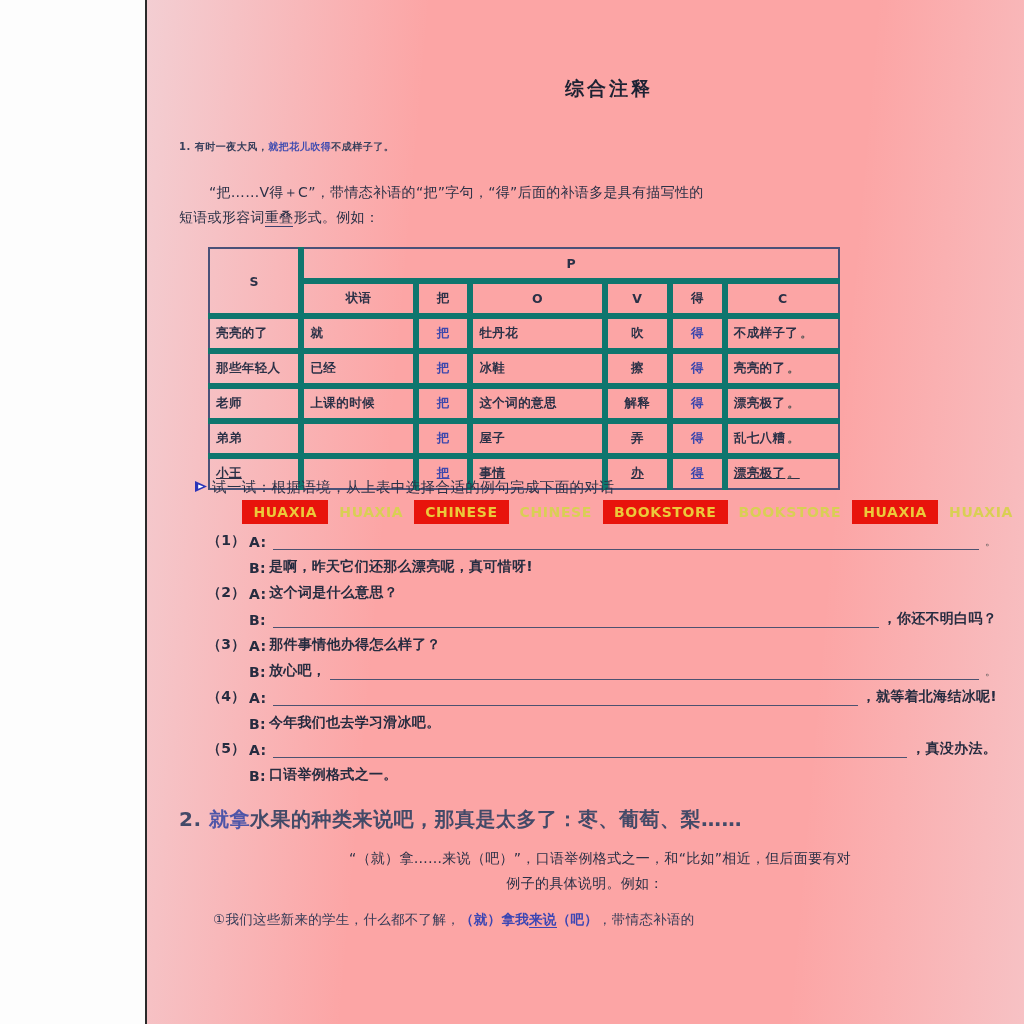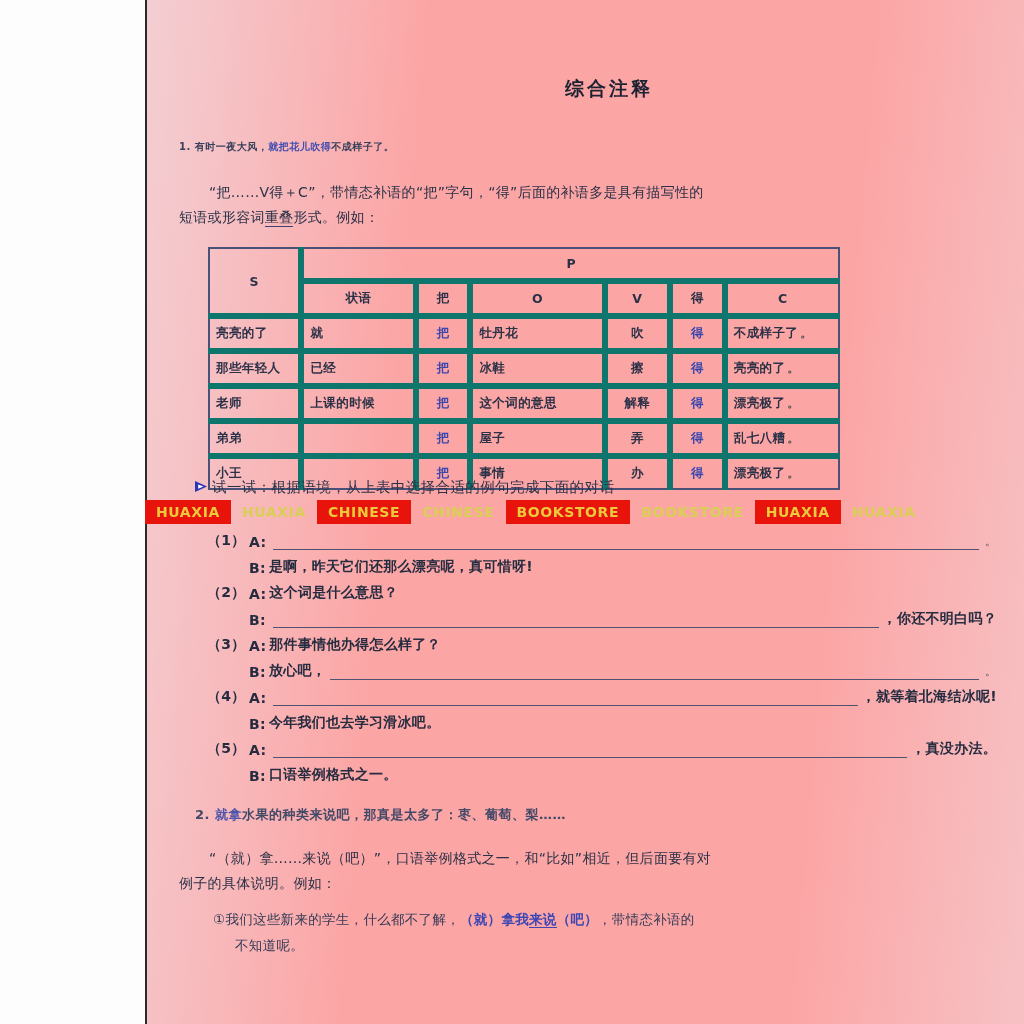--- a/index.html
+++ b/index.html
@@ -68,21 +68,21 @@
   table.grammar td,table.grammar th{
     border:6px solid #0f766e;
     padding:0 6px;
     height:29px;
     font-weight:600;
     letter-spacing:.4px;
   }
   table.grammar .outer-l{border-left:2px solid #4a5178;}
   table.grammar .outer-r{border-right:2px solid #4a5178;}
   table.grammar tr.top td{border-top:2px solid #4a5178;}
-  table.grammar tr.last td{border-bottom:2px solid #4a5178;}
+  table.grammar tr.last td{border-bottom:2px solid #4a5178;text-decoration:underline;}
   .c-center{text-align:center;}
   .c-left{text-align:left;}
   .blue{color:#3c47ad;}
   .hdr{height:31px;}
   .pcell{height:28px;}
 
   
   .tryrow{
     position:absolute;left:46px;top:478px;
     font-size:14.5px;font-weight:400;letter-spacing:.4px;
@@ -108,45 +108,45 @@
     height:17px;margin:0 4px;
   }
   .dl .post{flex:0 0 auto;font-weight:600;}
   .dl .free{flex:0 0 auto;font-weight:600;}
   .dl.indent .num{visibility:hidden;}
   .tailmark{font-size:12px;color:#555;margin-left:2px;}
 
   
   .item-head2{
     position:absolute;left:32px;top:806px;
-    font-size:13px;font-weight:600;letter-spacing:.5px;color:#434a68;
+    font-size:20px;font-weight:600;letter-spacing:.5px;color:#434a68;
     white-space:nowrap;
-    margin-left:16px;
   }
   .item-head2 .ink{color:#4d55a8;}
   .note2{
     position:absolute;left:32px;top:846px;width:812px;
-    font-size:14px;line-height:25px;letter-spacing:.3px;color:#2b3147;
+    font-size:14px;line-height:25px;letter-spacing:.3px;color:#2b3147;text-align:center;
   }
   .ex1{
     position:absolute;left:66px;top:906px;width:790px;
     font-size:13.5px;line-height:26px;letter-spacing:.3px;color:#343b57;
   }
   .ex1 .ink{color:#3b46b4;font-weight:600;}
   .ex1 .inku{color:#3b46b4;font-weight:600;border-bottom:1.3px solid #3b46b4;}
   .ex1 .l2{display:block;margin-left:22px;}
 
   
   #wm{
     position:absolute;left:145px;top:500px;
     width:879px;height:24px;
     display:flex;align-items:center;
     overflow:hidden;
     pointer-events:none;
     white-space:nowrap;
+    justify-content:flex-end;
   }
   #wm .chip{
     font-family:"DejaVu Sans","Liberation Sans",sans-serif;
     font-weight:700;font-size:14px;letter-spacing:.6px;
     line-height:24px;
     padding:0 11px;
     flex:0 0 auto;
   }
   #wm .chip.on{background:#e8140c;color:#ecc93a;}
   #wm .chip.off{background:transparent;color:#d9cf54;}
@@ -314,21 +314,20 @@
     <span class="ink">就拿</span><span>水果的种类来说吧，那真是太多了：枣、葡萄、梨……</span>
   </div>
 
   <div class="note2">
     <span class="ind" style="display:inline-block;width:30px;"></span><span>“（就）拿……来说（吧）”，口语举例格式之一，和“比如”相近，但后面要有对</span><br>
     <span>例子的具体说明。例如：</span>
   </div>
 
   <div class="ex1">
     <span>①</span><span>我们这些新来的学生，什么都不了解，</span><span class="ink">（就）拿我</span><span class="inku">来说</span><span class="ink">（吧）</span><span>，带情态补语的</span>
-    <span class="l2">不知道呢。</span>
   </div>
 
 </div>
 
 <div id="wm">
   <span class="chip on">HUAXIA</span>
   <span class="chip off">HUAXIA</span>
   <span class="chip on">CHINESE</span>
   <span class="chip off">CHINESE</span>
   <span class="chip on">BOOKSTORE</span>

